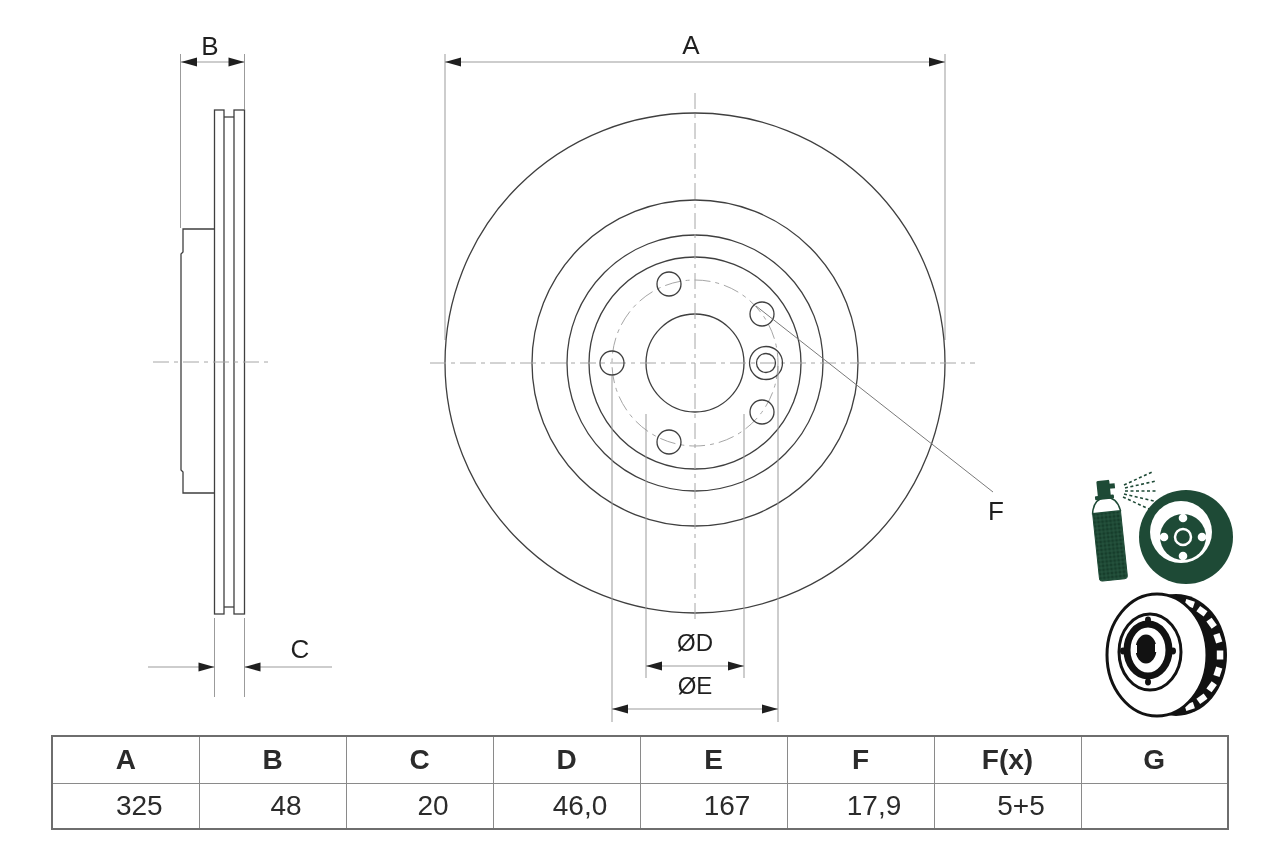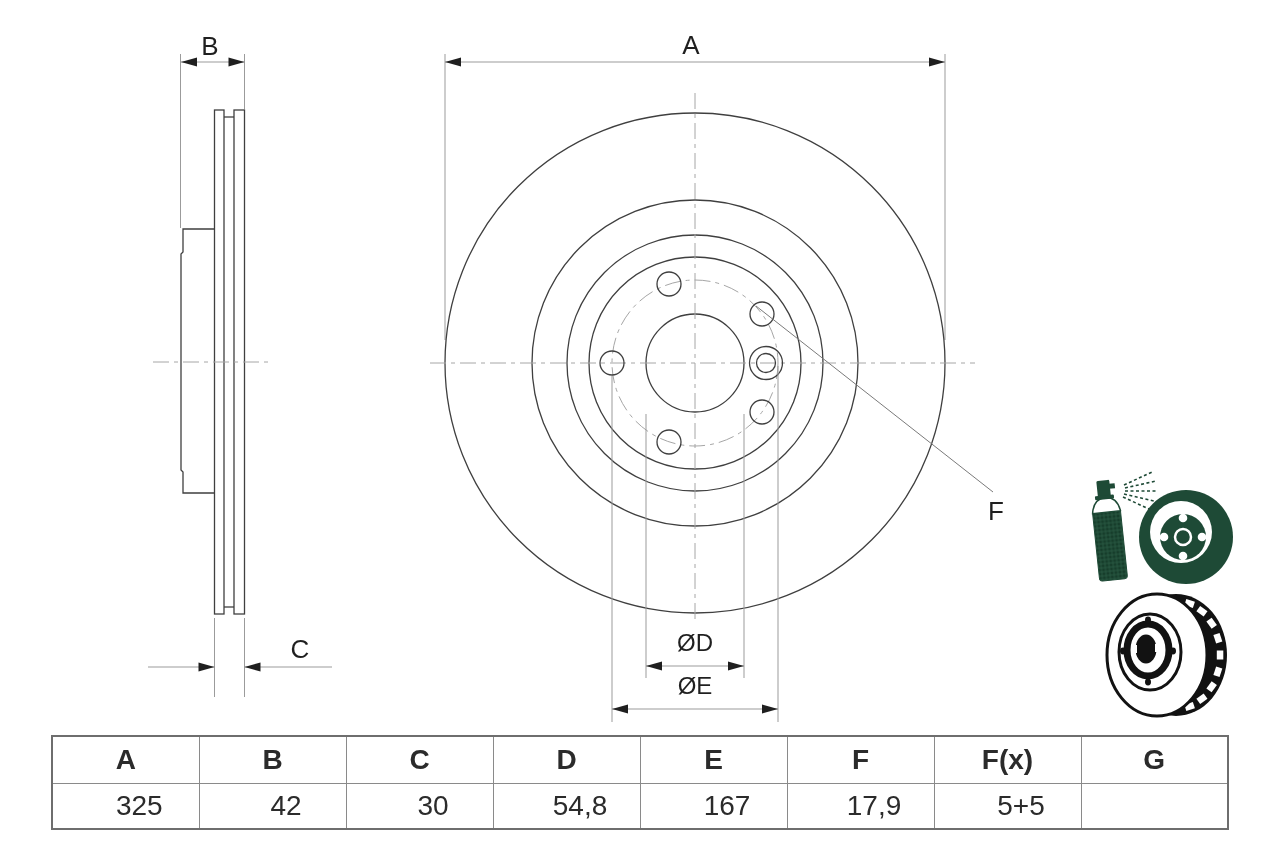--- a/index.html
+++ b/index.html
@@ -189,23 +189,23 @@
     <th>B</th>
     <th>C</th>
     <th>D</th>
     <th>E</th>
     <th>F</th>
     <th>F(x)</th>
     <th>G</th>
   </tr>
   <tr>
     <td>325</td>
-    <td>42</td>
-    <td>30</td>
-    <td>54,8</td>
+    <td>48</td>
+    <td>20</td>
+    <td>46,0</td>
     <td>167</td>
     <td>17,9</td>
     <td>5+5</td>
     <td></td>
   </tr>
 </tbody>
     </table>
 
 </div>
 

